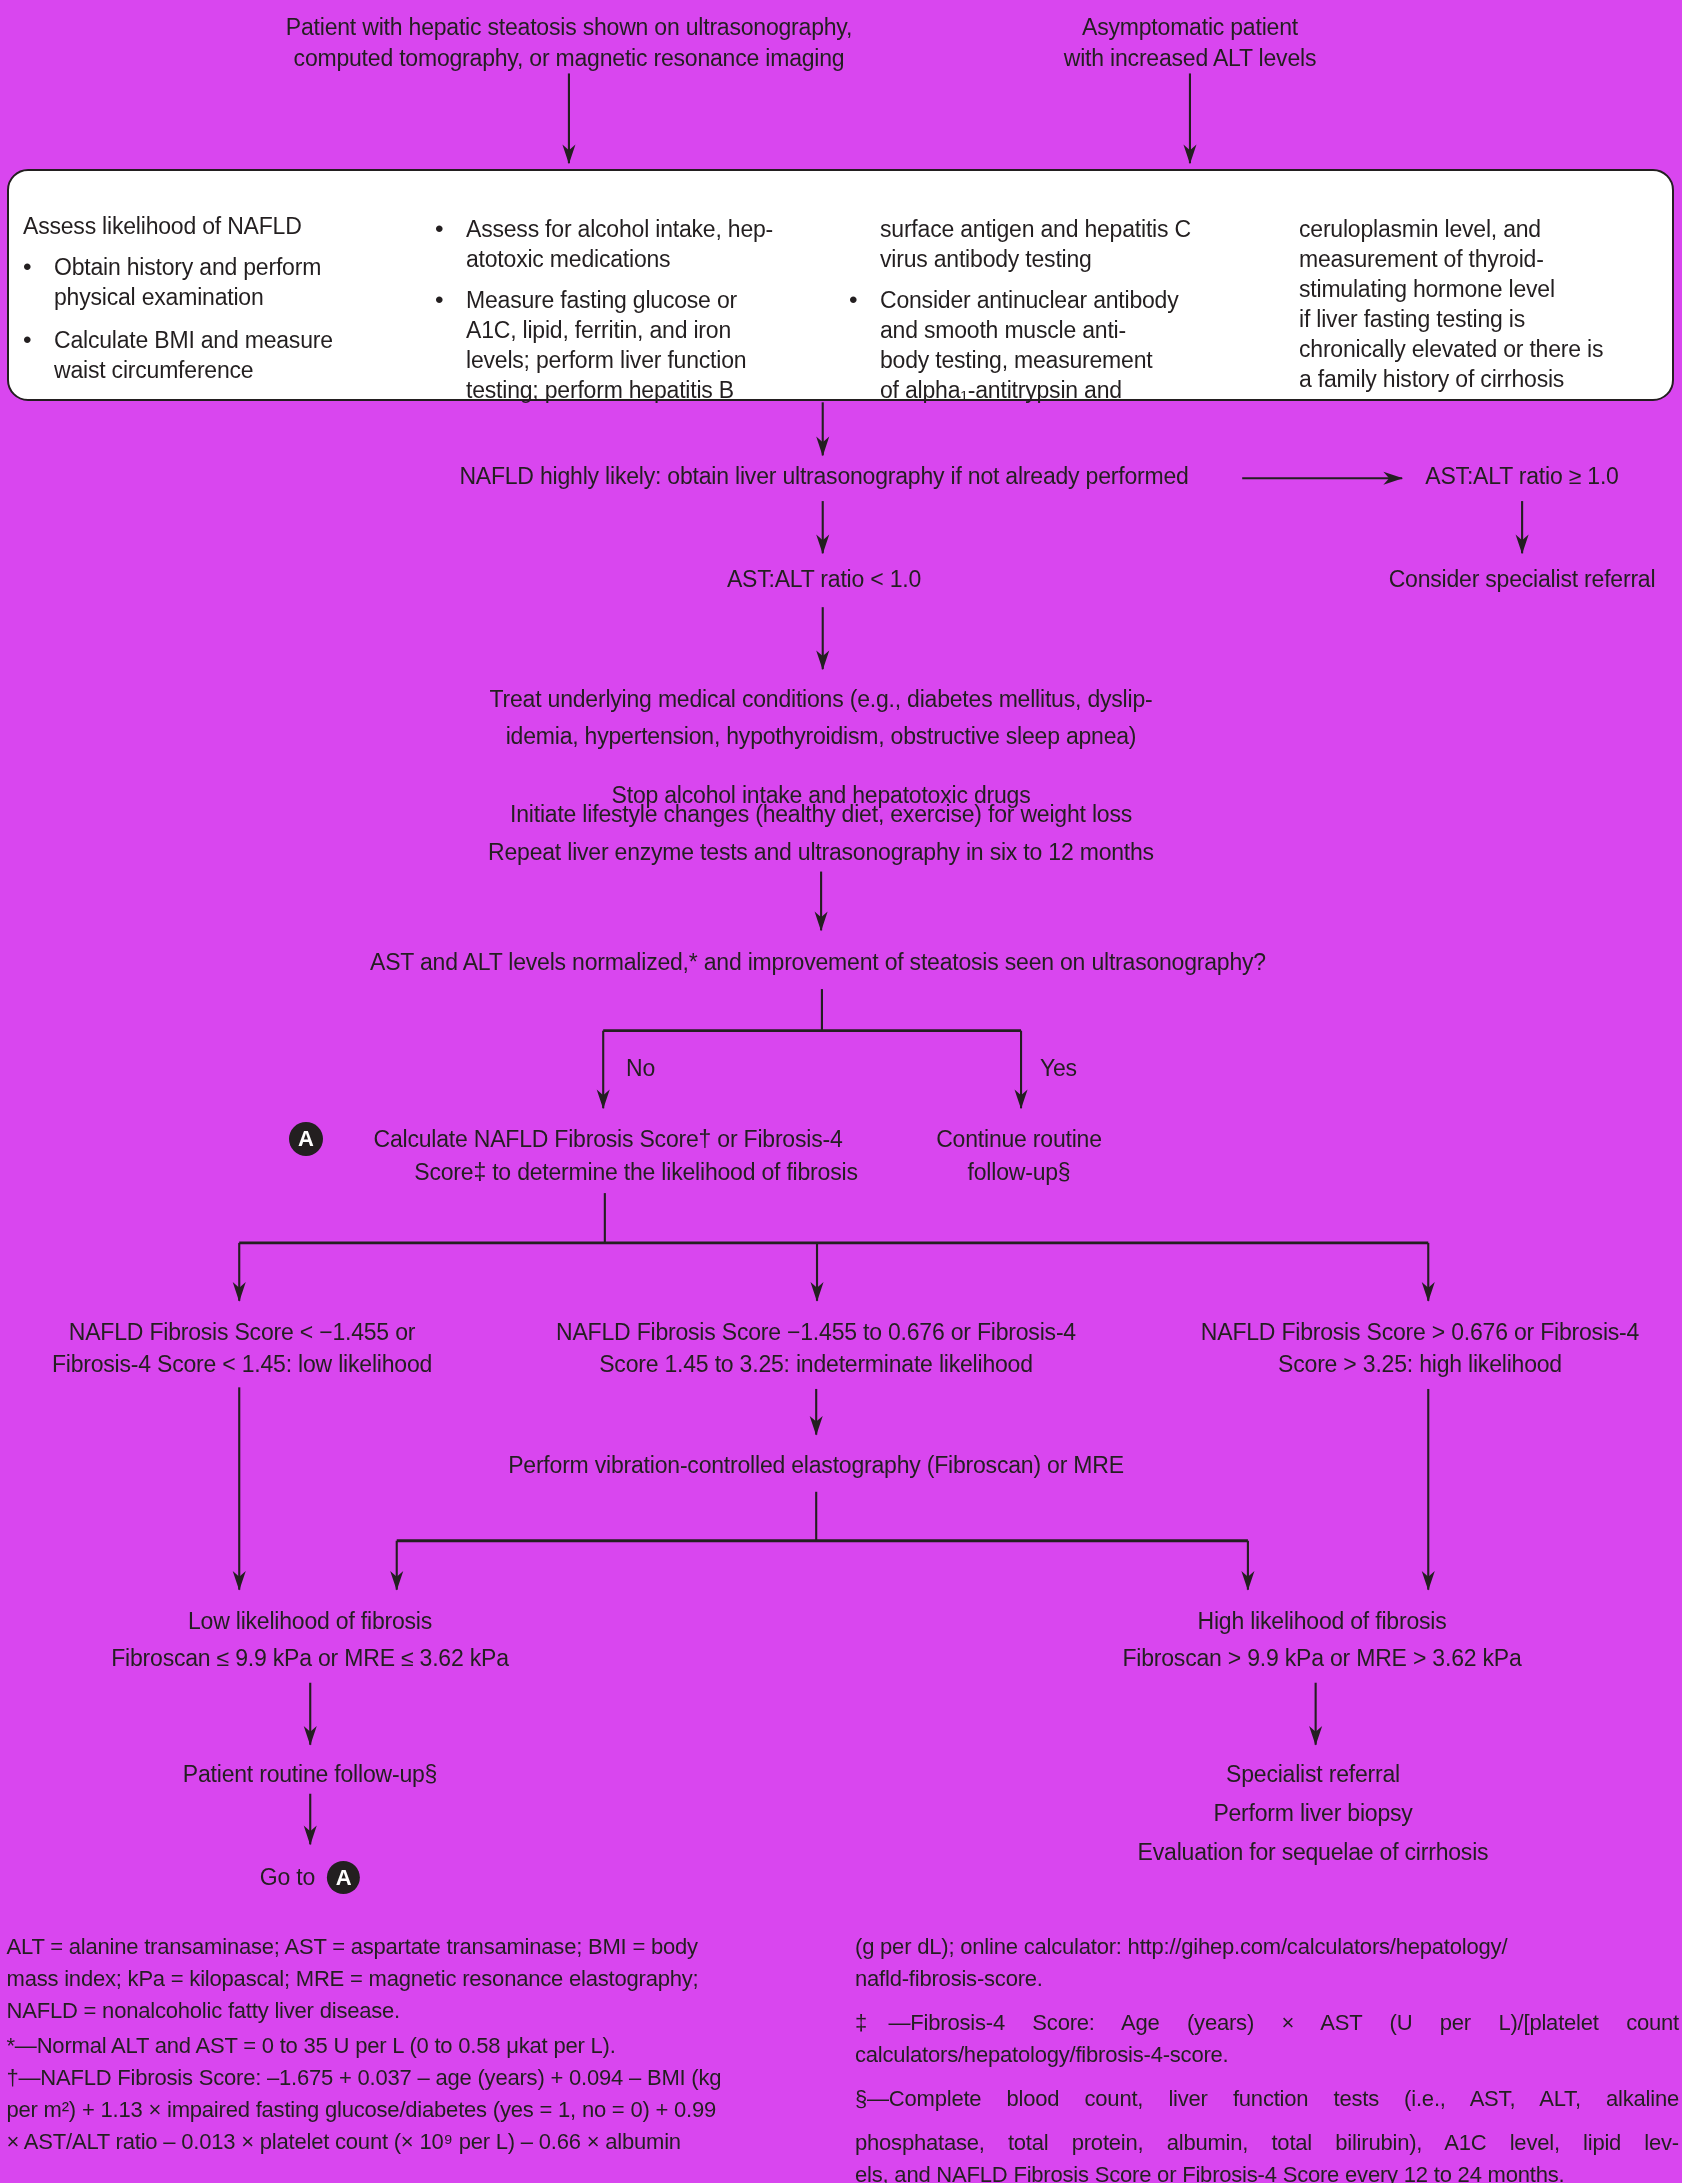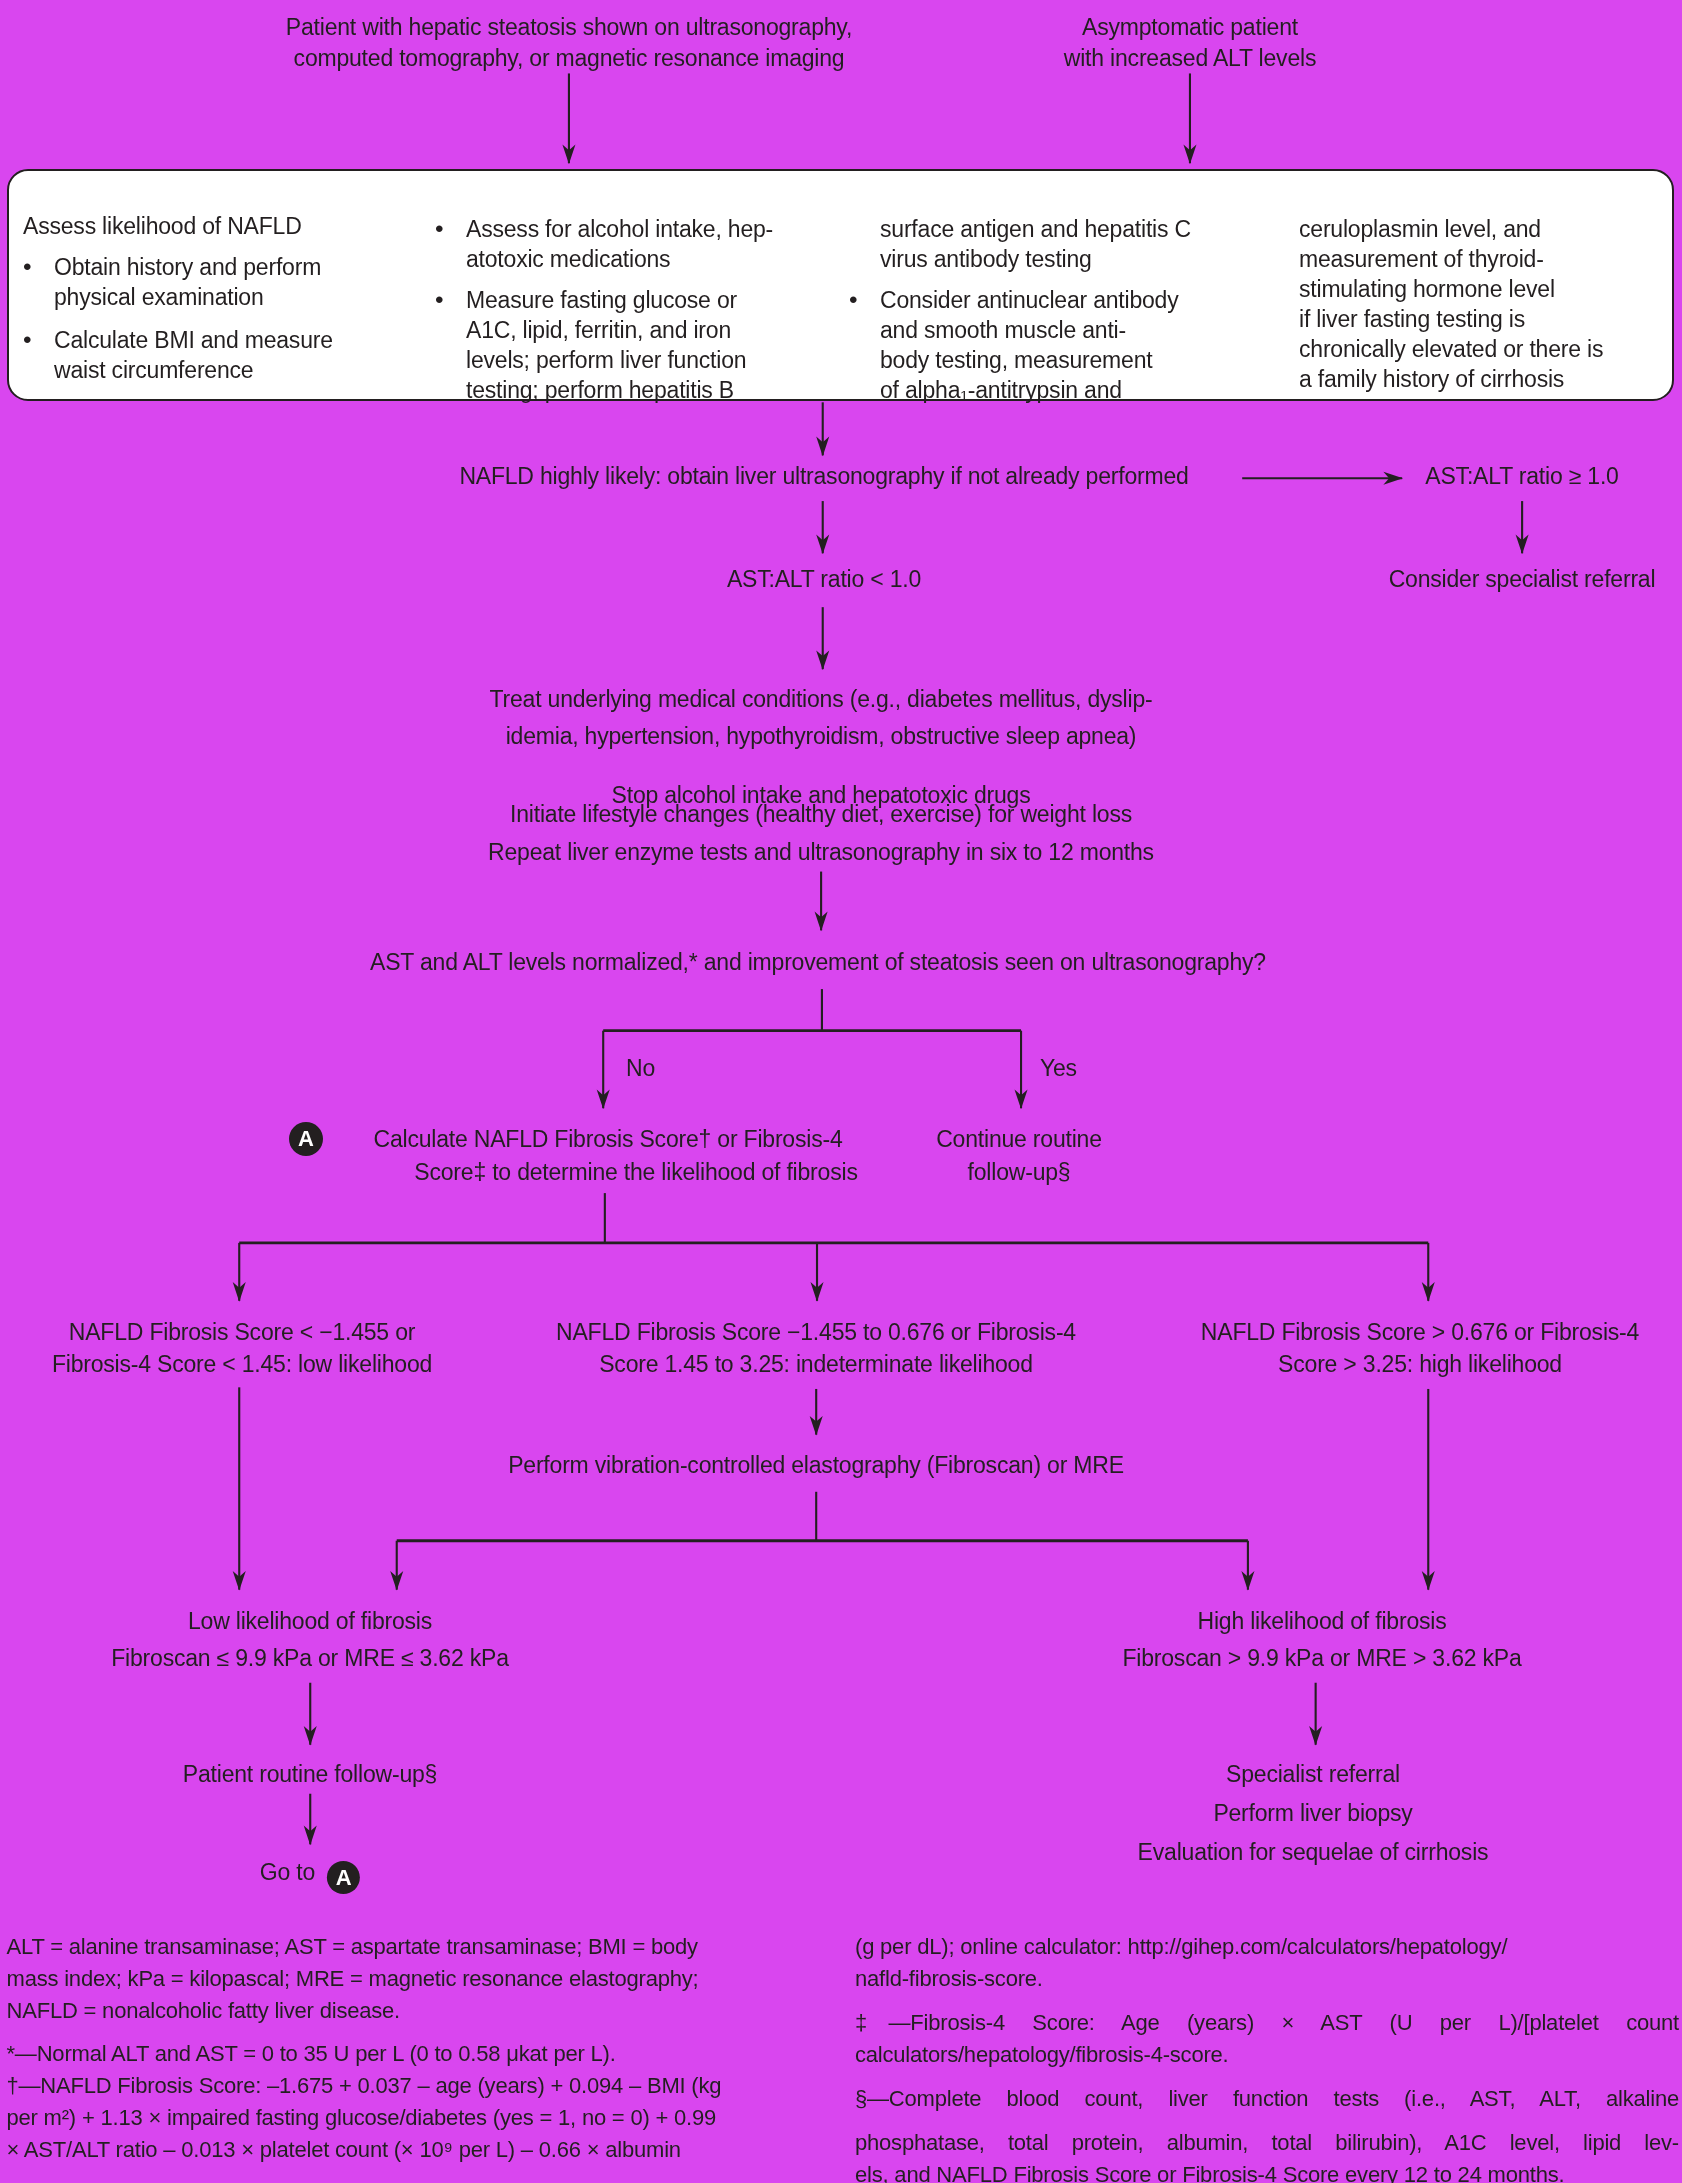--- a/index.html
+++ b/index.html
@@ -18,27 +18,27 @@
   .col{position:absolute;z-index:2;font-size:23px;line-height:30px;white-space:nowrap;margin-top:20px;}
   .bgroup{display:flex;align-items:flex-start;}
   .dot{width:31px;flex:0 0 31px;font-size:24.5px;line-height:30px;}
   .indent{padding-left:31px;} .mt14{margin-top:11.4px;} .mt15{margin-top:12.2px;}
   .badge{
     position:absolute;z-index:2;width:34px;height:34px;border-radius:50%;
     background:#231f20;color:#ffffff;font-size:22px;font-weight:bold;
     display:flex;align-items:center;justify-content:center;letter-spacing:0;
   }
   .goto{
-    position:absolute;z-index:1;transform:translateX(-50%);display:flex;gap:12px;
+    position:absolute;z-index:1;transform:translateX(-50%);display:flex;align-items:center;gap:12px;
     font-size:23px;line-height:1;white-space:nowrap;
   }
   .goto .badge{position:static;width:33px;height:33px;}
   .fnote{position:absolute;z-index:1;font-size:22px;line-height:32px;}
   .fnote div{white-space:nowrap;}
-  .gap{margin-top:11px;}
+  .gap{margin-top:3px;}
   .stretch{white-space:normal !important;text-align:justify;text-align-last:justify;margin-top:12px;}
 </style>
 </head>
 <body>
 
 <div class="canvas">
 
   <svg class="layer" width="1683" height="2183" viewBox="0 0 2062 2675">
     <defs>
       <marker id="ah" viewBox="0 0 26 18" refX="24" refY="9" markerWidth="26" markerHeight="18" markerUnits="userSpaceOnUse" orient="auto">

